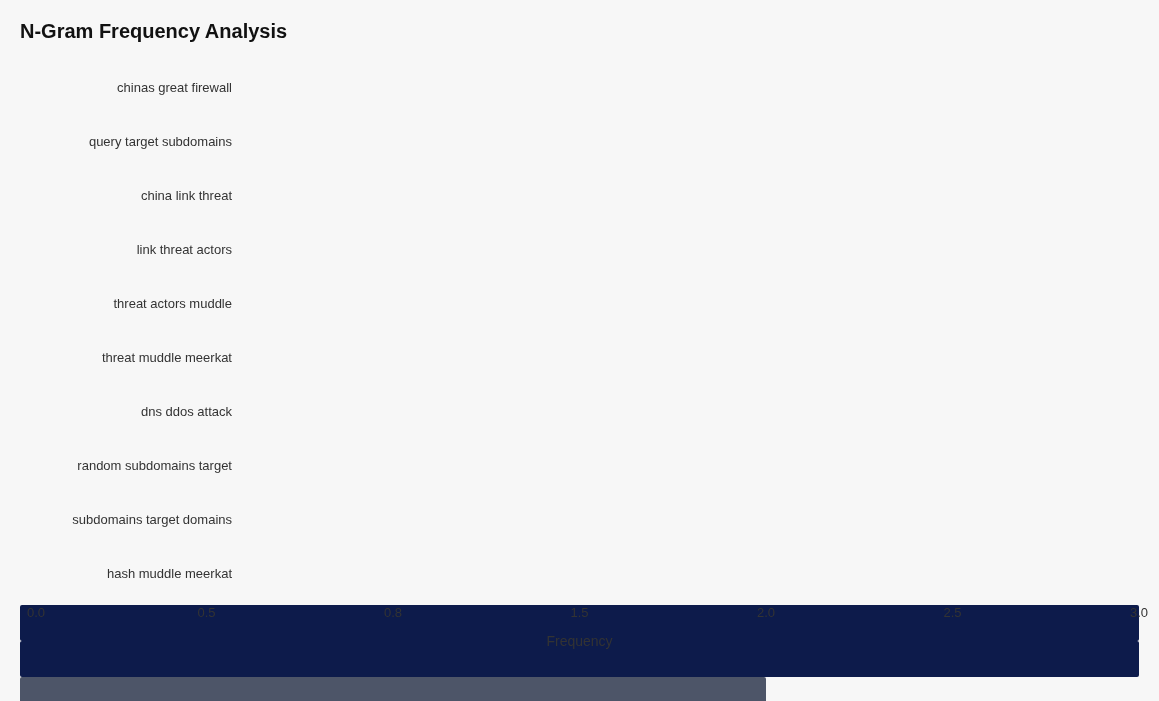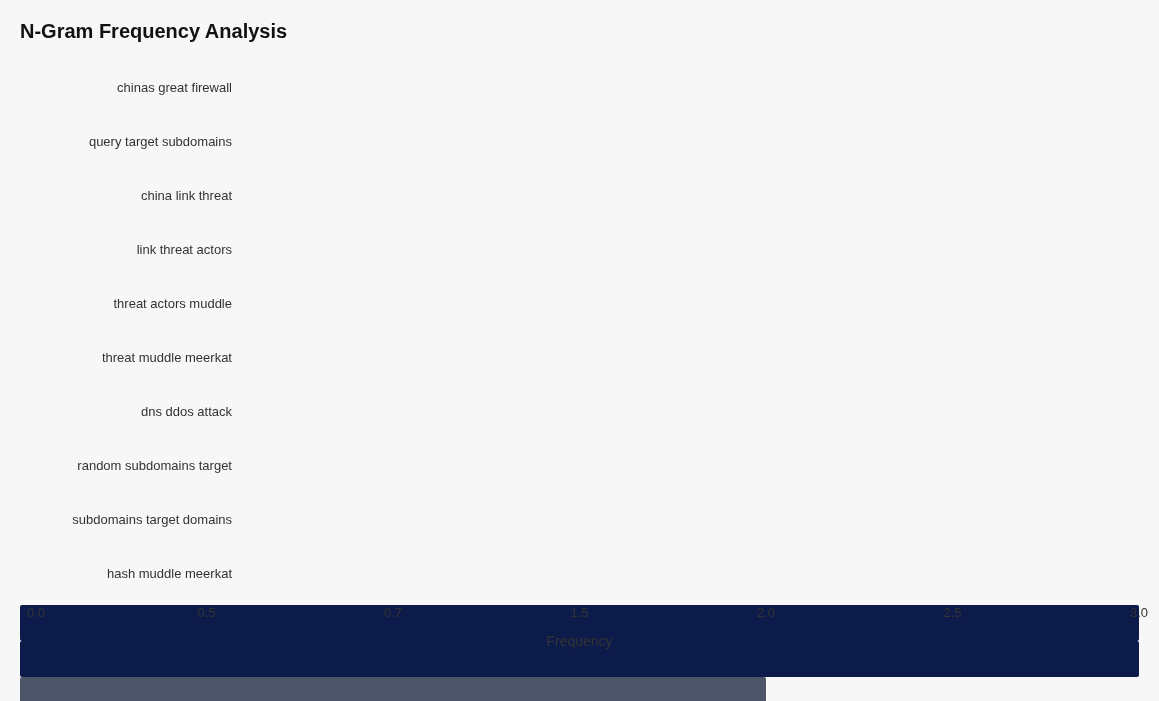--- a/index.html
+++ b/index.html
@@ -175,21 +175,21 @@
             </div>
             <div class="bar-row">
               <div class="bar" style="width: 33.33%; background-color: rgb(160, 144, 96);"></div>
             </div>
           </div>
       </div>
       <div class="x-axis" id="x-axis">
         <span class="x-axis-label">Frequency</span>
       <span class="x-tick" style="left: 0%; margin-left: 16px;">0.0</span>
           <span class="x-tick" style="left: 16.67%;">0.5</span>
-          <span class="x-tick" style="left: 33.33%;">0.7</span>
+          <span class="x-tick" style="left: 33.33%;">0.8</span>
           <span class="x-tick" style="left: 50%;">1.5</span>
           <span class="x-tick" style="left: 66.67%;">2.0</span>
           <span class="x-tick" style="left: 83.33%;">2.5</span>
           <span class="x-tick" style="left: 100%;">3.0</span>
         </div>
     </div>
   </div>
 </div>
 
 </body></html>

